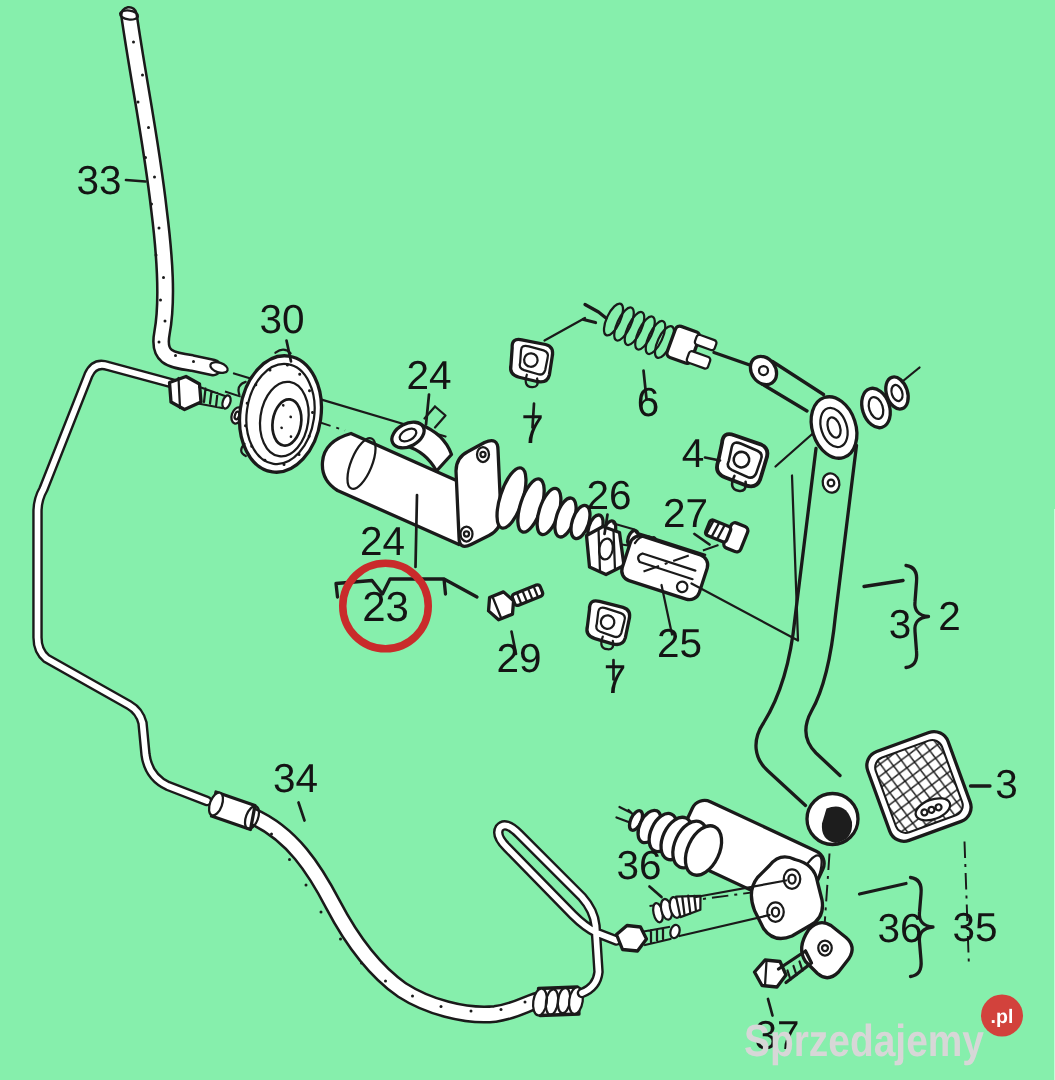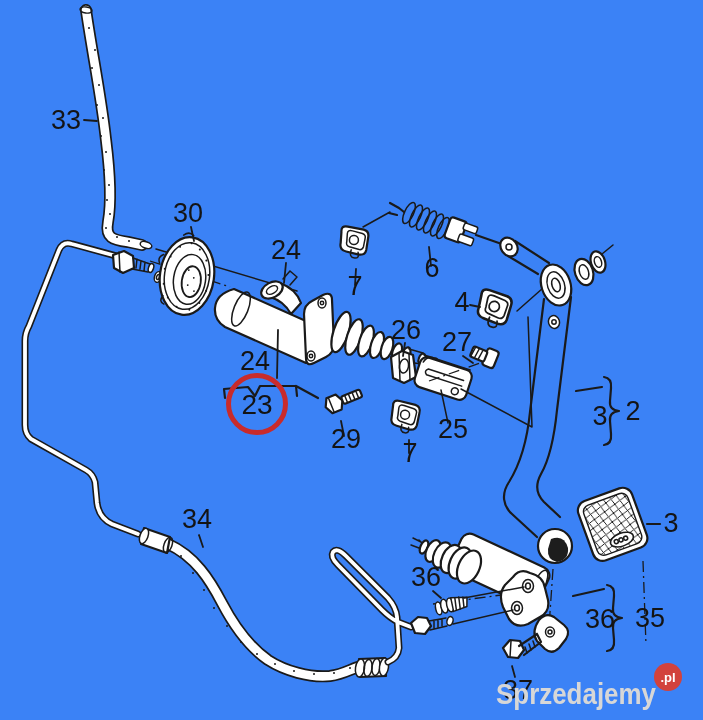--- a/index.html
+++ b/index.html
@@ -1,16 +1,16 @@
 <!DOCTYPE html>
 <html><head>
 <meta charset="utf-8">
 <style>
   html,body{margin:0;padding:0;background:#ffffff;}
-  #stage{position:relative;width:703px;height:720px;background:#3b82f6;overflow:hidden;
+  #stage{position:relative;width:703px;height:720px;background:#86efac;overflow:hidden;
          font-family:"Liberation Sans", sans-serif;}
   svg{position:absolute;left:0;top:0;}
   .ln{stroke:#1a1a1a;stroke-width:2.2;fill:none;stroke-linecap:round;stroke-linejoin:round;}
   .ln1{stroke:#1a1a1a;stroke-width:1.5;fill:none;stroke-linecap:round;stroke-linejoin:round;}
   .ln2{stroke:#1a1a1a;stroke-width:1.8;fill:none;stroke-linecap:round;stroke-linejoin:round;}
   .fw{fill:#ffffff;}
   .dd{stroke:#1a1a1a;stroke-width:1.3;fill:none;stroke-dasharray:11 4 2 4;}
   .tube-o{stroke:#1a1a1a;stroke-width:12;fill:none;stroke-linecap:round;}
   .tube-i{stroke:#ffffff;stroke-width:8.6;fill:none;stroke-linecap:round;}
   .pipe-o{stroke:#1a1a1a;stroke-width:7;fill:none;stroke-linecap:round;}

